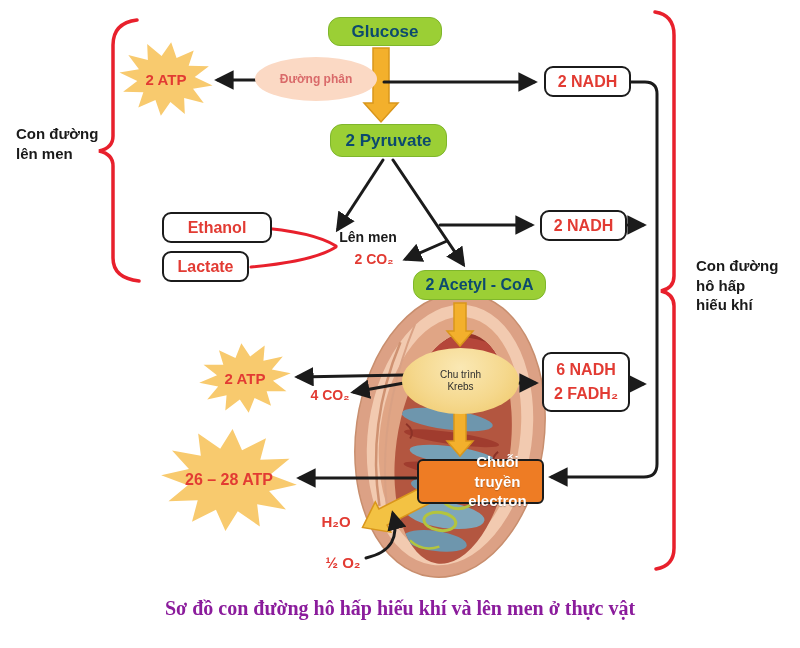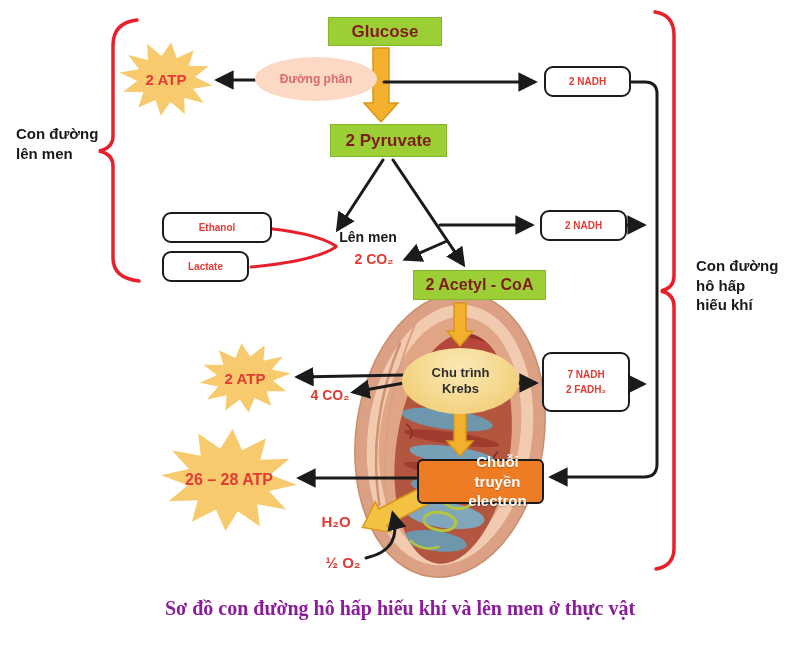--- a/index.html
+++ b/index.html
@@ -3,34 +3,34 @@
 <meta charset="utf-8">
 <style>
   html,body{margin:0;padding:0;background:#ffffff;}
   #canvas{
     position:relative;width:800px;height:648px;background:#ffffff;overflow:hidden;
     font-family:"Liberation Sans", sans-serif;
   }
   #diagram-svg{position:absolute;left:0;top:0;z-index:1;}
   .node{position:absolute;z-index:3;display:flex;align-items:center;justify-content:center;text-align:center;box-sizing:border-box;}
   .green-box{
-    background:#9bcf35;border:1.5px solid #7fb62c;border-radius:0;
-    color:#7f1d1d;font-weight:bold;font-size:17px;
+    background:#9bcf35;border:1.5px solid #7fb62c;border-radius:12px;
+    color:#0c4a6e;font-weight:bold;font-size:17px;
   }
   .white-box{
     background:#ffffff;border:2.5px solid #1b1b1b;border-radius:9px;
-    color:#e23b33;font-weight:bold;font-size:10px;line-height:1.5;
+    color:#e23b33;font-weight:bold;font-size:16px;line-height:1.5;
   }
   .oval{
     background:#fbd9c4;border-radius:50%;
     color:#d96a6a;font-weight:bold;font-size:12px;
   }
   .krebs{
     background:radial-gradient(ellipse at 50% 30%, #fae8b4 0%, #f5d88d 55%, #efc766 100%);
-    border-radius:50%;color:#2e2e2e;font-weight:bold;font-size:13px;line-height:1.25;
+    border-radius:50%;color:#2e2e2e;font-weight:normal;font-size:10px;line-height:1.25;
   }
   .etc{
     background:#ee7c24;border:2.5px solid #1b1b1b;border-radius:6px;
     color:#ffffff;font-weight:bold;font-size:15px;line-height:1.3;
     text-shadow:0 1px 1px rgba(0,0,0,.25);
   }
   .red-label{color:#e23b33;font-weight:bold;font-size:14px;}
   .black-label{color:#1a1a1a;font-weight:bold;font-size:14px;}
   .star-label{position:absolute;z-index:3;transform:translate(-50%,-50%);color:#e23b33;font-weight:bold;font-size:15px;white-space:nowrap;}
   .bracket-label{position:absolute;z-index:3;color:#1a1a1a;font-weight:bold;font-size:15px;line-height:1.3;}
@@ -138,21 +138,21 @@
   <div class="node green-box" style="left:413px;top:270px;width:133px;height:30px;font-size:16px;">2 Acetyl - CoA</div>
 
   <div class="node krebs" style="left:402px;top:348px;width:117px;height:66px;">
     <div>
       <div>Chu trình</div>
       <div>Krebs</div>
     </div>
   </div>
 
   <div class="node white-box" style="left:542px;top:352px;width:88px;height:60px;flex-direction:column;">
-    <div>7 NADH</div>
+    <div>6 NADH</div>
     <div>2 FADH₂</div>
   </div>
 
   <div class="node red-label" style="left:306px;top:386px;width:48px;height:18px;">4 CO₂</div>
 
   <div class="node etc" style="left:417px;top:459px;width:127px;height:45px;padding-left:34px;">
     <div>
       <div>Chuỗi truyền</div>
       <div>electron</div>
     </div>

